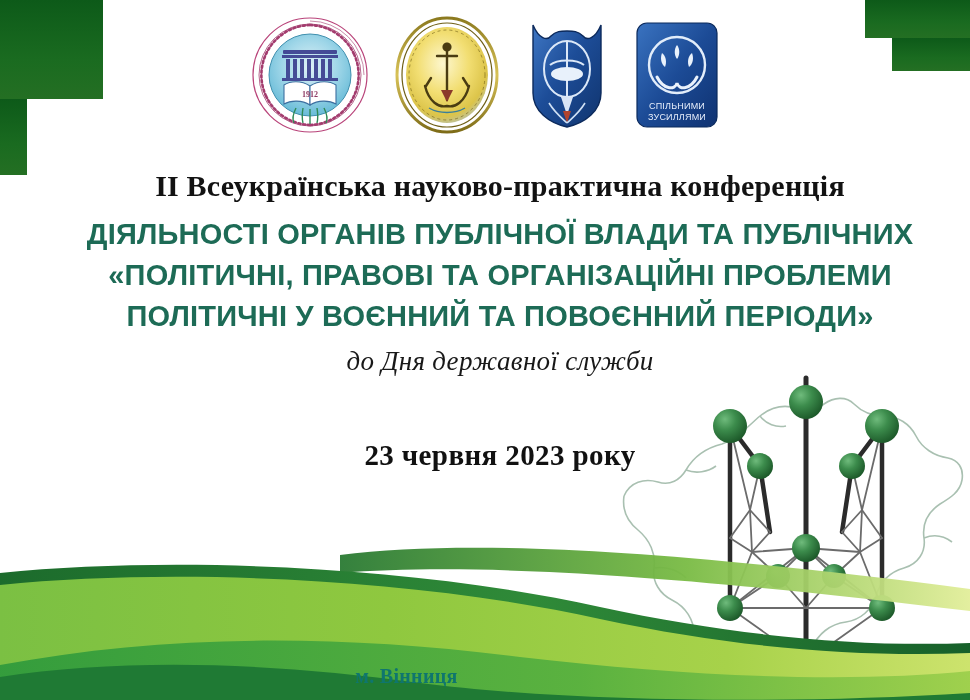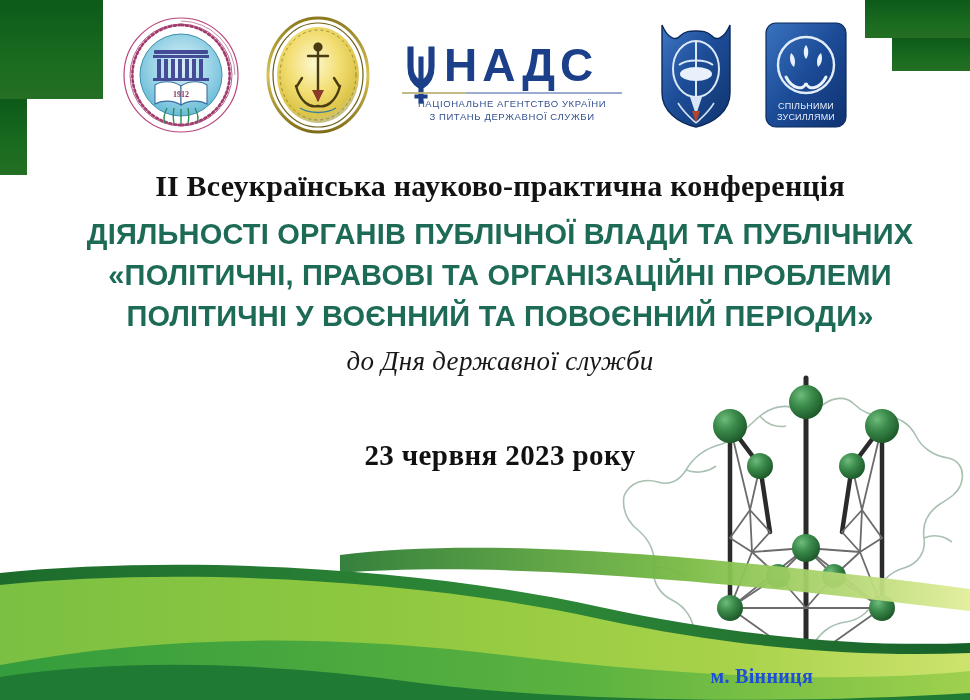--- a/index.html
+++ b/index.html
@@ -105,25 +105,25 @@
     width: 970px;
     height: 185px;
     z-index: 4;
   }
 
   .city {
     position: absolute;
     left: 0;
     bottom: 12px;
     width: 813px;
-    text-align: right;
+    text-align: center;
     font-family: "Liberation Serif", serif;
     font-weight: bold;
     font-size: 20px;
-    color: #1d4ed8;
+    color: #0f766e;
     z-index: 9;
     letter-spacing: 0.3px;
   }
 
   .nads-wrap {
     display: flex;
     flex-direction: column;
     align-items: center;
     justify-content: center;
   }
@@ -224,36 +224,20 @@
         <path d="M73 70 L68 62"></path>
       </g>
       <g fill="#8b3a2a">
         <path d="M46 74 L52 86 L58 74 Z"></path>
       </g>
       <g stroke="#3b7f9a" stroke-width="1.4" fill="none">
         <path d="M34 92 C44 98 60 98 70 92"></path>
       </g>
     </svg>
 
-    <div class="nads-wrap">
-      <svg width="232" height="96" viewBox="0 0 232 96">
-
-        <g fill="#1b3f88" stroke="#1b3f88" stroke-width="1.1">
-          <path d="M12 20 L12 40 C12 52 18 58 23 61 L23 68 L19 68 L19 71 L23 71 L23 76 L27 76 L27 71 L31 71 L31 68 L27 68 L27 61
-                   C32 58 38 52 38 40 L38 20 L33 20 L33 40 C33 47 30 51 27 53 L27 30 L23 30 L23 53 C20 51 17 47 17 40 L17 20 Z"></path>
-        </g>
-
-        <text x="48" y="54" font-family="Liberation Sans, sans-serif" font-weight="bold" font-size="46" fill="#1b3f88" letter-spacing="5">НАДС</text>
-
-        <line x1="6" y1="66" x2="226" y2="66" stroke="#7d8fbe" stroke-width="1.6"></line>
-        <line x1="6" y1="66" x2="70" y2="66" stroke="#cfc16a" stroke-width="1.6"></line>
-        <text x="116" y="80" text-anchor="middle" font-family="Liberation Sans, sans-serif" font-size="9.5" fill="#35528f" letter-spacing="0.6">НАЦІОНАЛЬНЕ АГЕНТСТВО УКРАЇНИ</text>
-        <text x="116" y="93" text-anchor="middle" font-family="Liberation Sans, sans-serif" font-size="9.5" fill="#35528f" letter-spacing="0.6">З ПИТАНЬ ДЕРЖАВНОЇ СЛУЖБИ</text>
-      </svg>
-    </div>
 
     <svg class="logo" width="84" height="112" viewBox="0 0 84 112">
       <defs>
         <linearGradient id="shieldBg" x1="0" y1="0" x2="1" y2="1">
           <stop offset="0%" stop-color="#3f77c4"></stop>
           <stop offset="45%" stop-color="#1d4d98"></stop>
           <stop offset="100%" stop-color="#10346e"></stop>
         </linearGradient>
       </defs>
       <path d="M8 6 C14 20 22 22 26 17 C31 12 36 12 42 12 C48 12 53 12 58 17 C62 22 70 20 76 6

